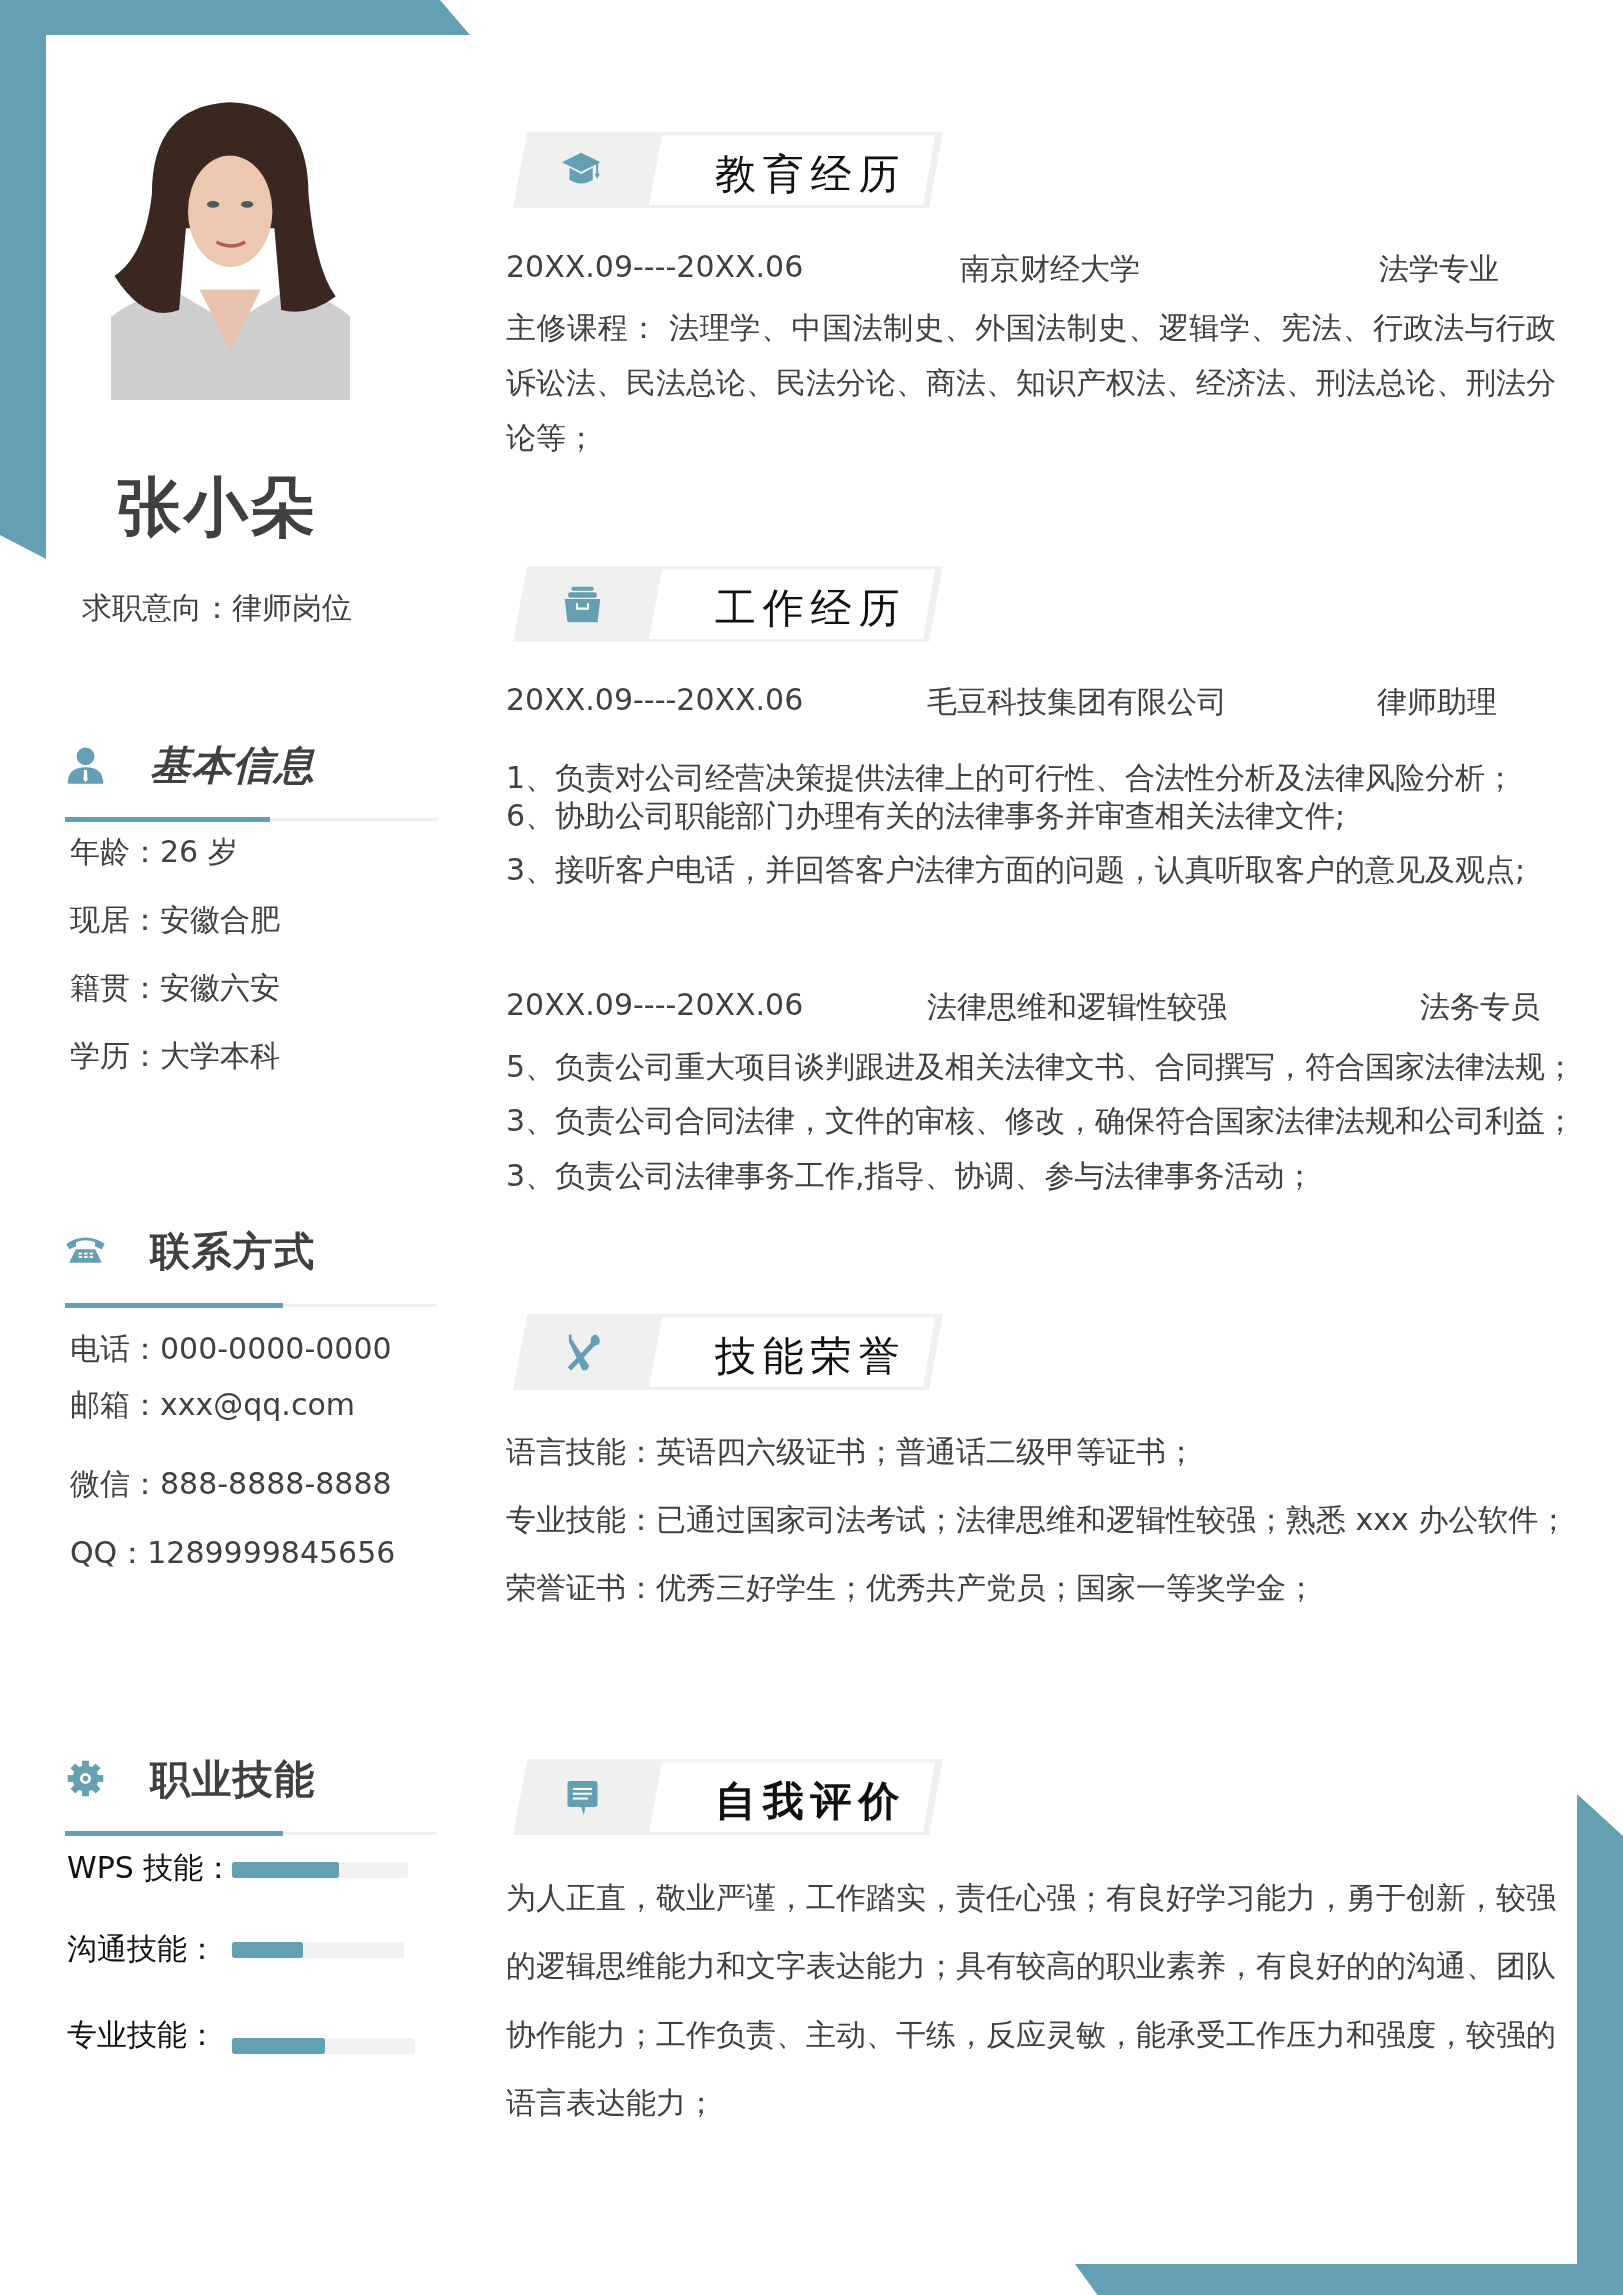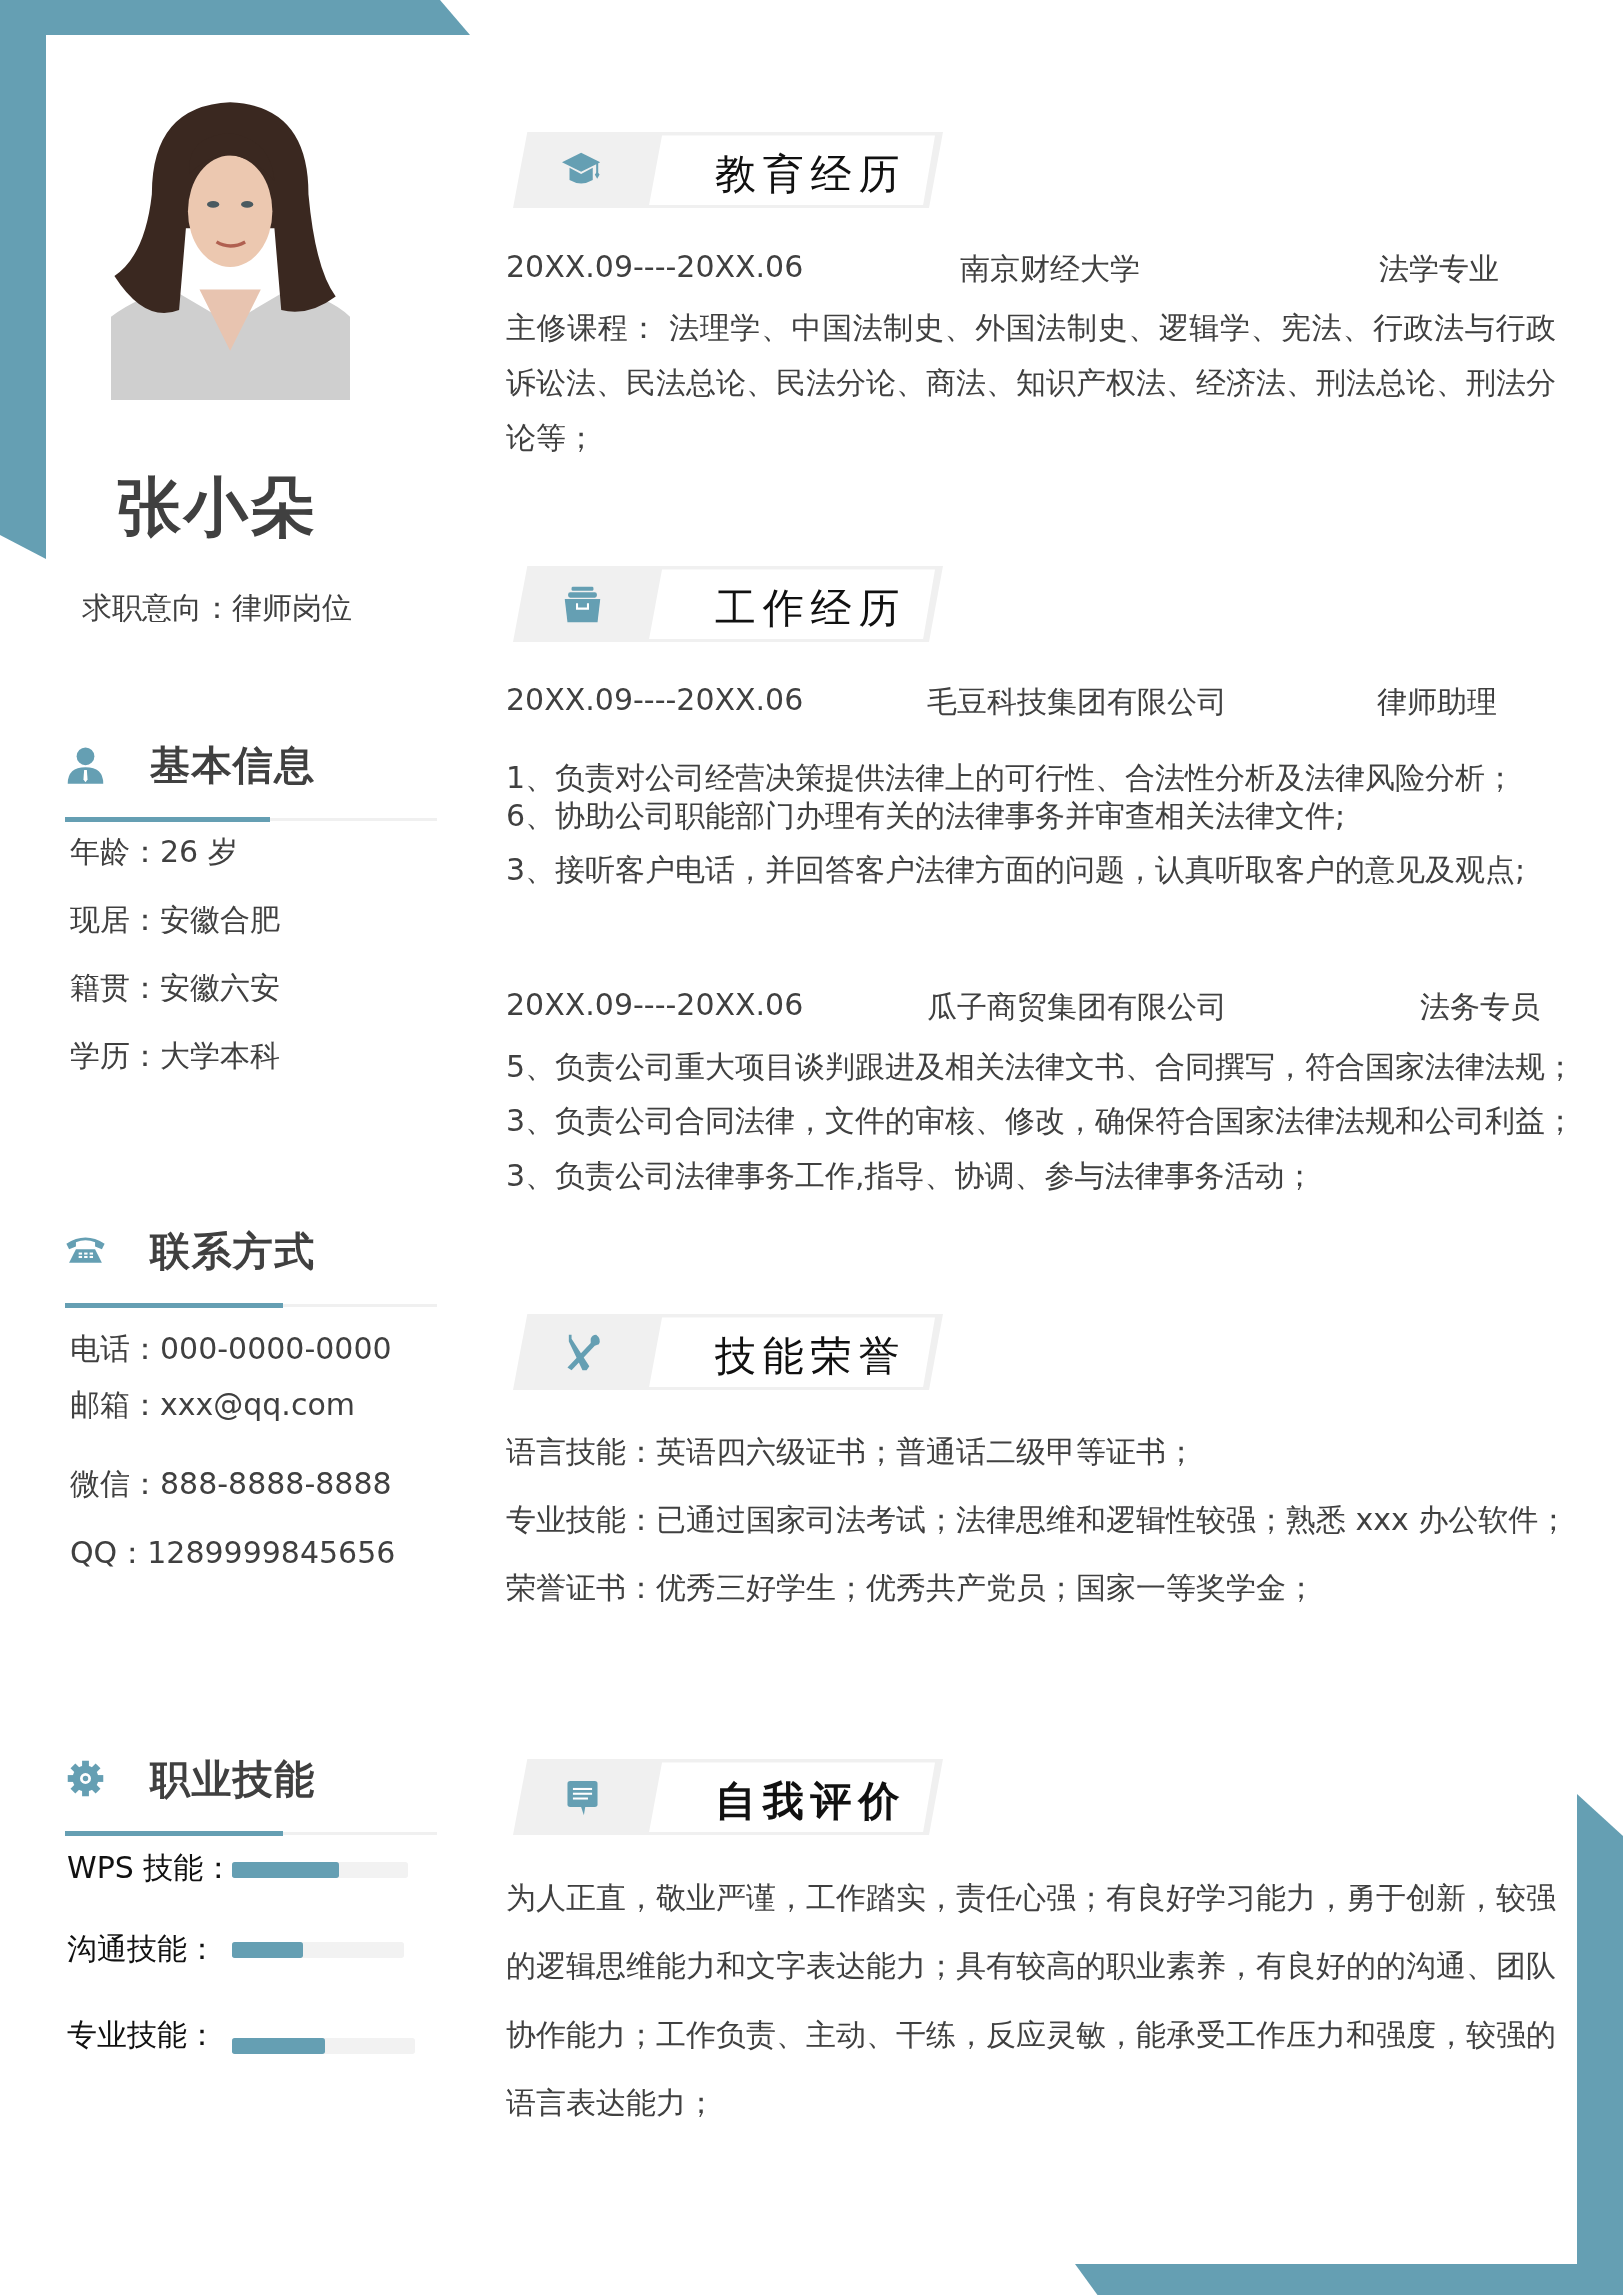--- a/index.html
+++ b/index.html
@@ -62,21 +62,21 @@
     <path d="M115 120 Q175 60 240 130 Q235 70 175 60 Q110 65 115 120 Z" fill="#3a2820"></path>
     <ellipse cx="150" cy="165" rx="9" ry="5" fill="#4a5a60"></ellipse>
     <ellipse cx="200" cy="165" rx="9" ry="5" fill="#4a5a60"></ellipse>
     <path d="M155 220 Q175 232 197 220" stroke="#b06050" stroke-width="5" fill="none"></path>
   </svg>
 </div>
 
 <div class="name">张小朵</div>
 <div class="intent">求职意向：律师岗位</div>
 
-<div class="lhead" style="top:738px;">
+<div class="lhead" style="top:738px;font-style:italic;">
   <span class="ico">
     <svg width="41" height="41" viewBox="0 0 60 60">
         <circle cx="30" cy="18" r="13" fill="#659fb3"></circle>
         <path d="M4 58 Q4 34 30 34 Q56 34 56 58 Z" fill="#659fb3"></path>
         <path d="M28 38 L32 38 L33 52 L30 56 L27 52 Z" fill="#ffffff"></path>
       </svg>
   </span>
   <span class="ttl">基本信息</span>
   <div class="line-bg"></div>
   <div class="line-fg"></div>
@@ -180,21 +180,21 @@
   <span style="left:0;">20XX.09----20XX.06</span>
   <span style="left:421px;">毛豆科技集团有限公司</span>
   <span style="left:871px;">律师助理</span>
 </div>
 <div class="rtext" style="top:741px;margin-top:17px;">1、负责对公司经营决策提供法律上的可行性、合法性分析及法律风险分析；</div>
 <div class="rtext" style="top:796px;">6、协助公司职能部门办理有关的法律事务并审查相关法律文件;</div>
 <div class="rtext" style="top:850px;">3、接听客户电话，并回答客户法律方面的问题，认真听取客户的意见及观点;</div>
 
 <div class="rrow" style="top:987px;">
   <span style="left:0;">20XX.09----20XX.06</span>
-  <span style="left:421px;">瓜子商贸集团有限公司</span>
+  <span style="left:421px;">法律思维和逻辑性较强</span>
   <span style="left:914px;">法务专员</span>
 </div>
 <div class="rtext" style="top:1047px;">5、负责公司重大项目谈判跟进及相关法律文书、合同撰写，符合国家法律法规；</div>
 <div class="rtext" style="top:1101px;">3、负责公司合同法律，文件的审核、修改，确保符合国家法律法规和公司利益；</div>
 <div class="rtext" style="top:1156px;">3、负责公司法律事务工作,指导、协调、参与法律事务活动；</div>
 
 <div class="rhead" style="top:1314px;">
   <div class="bg"></div>
   <div class="inner"></div>
   <span class="ico">

